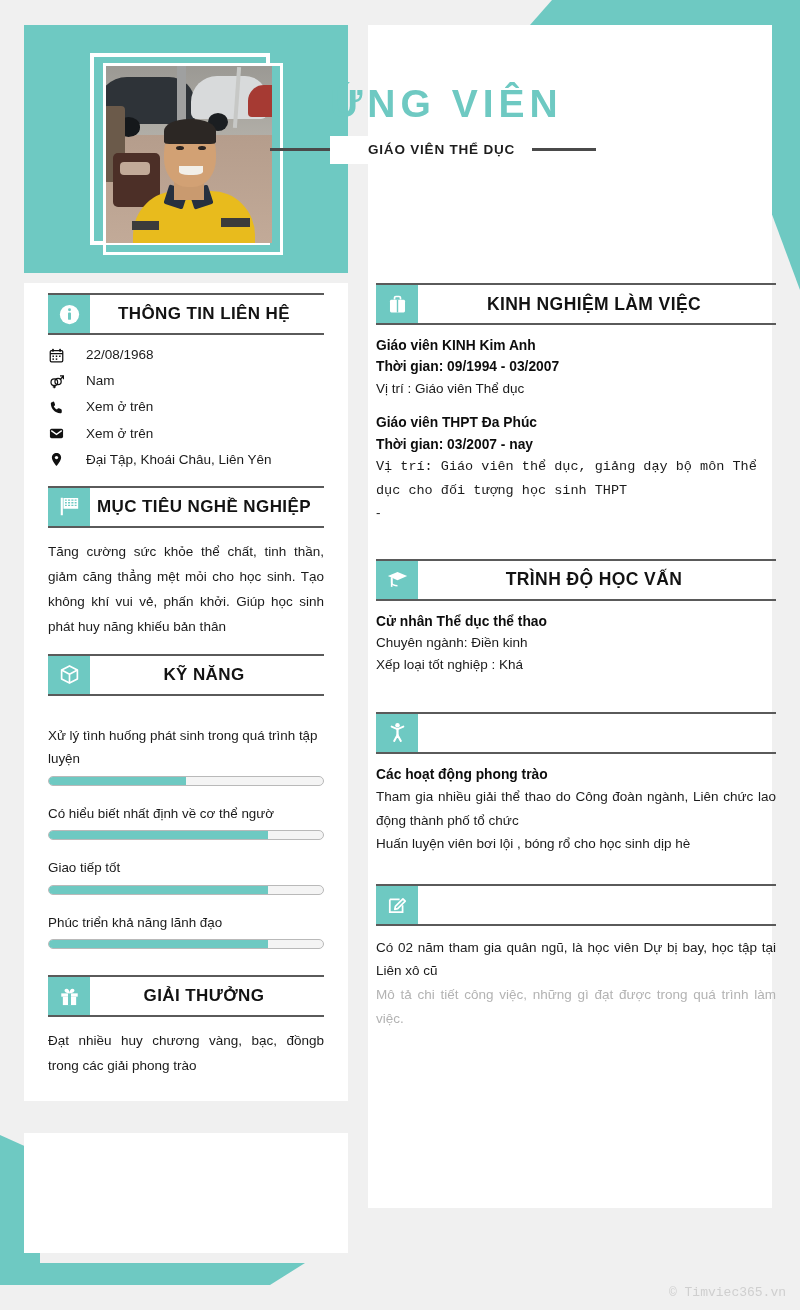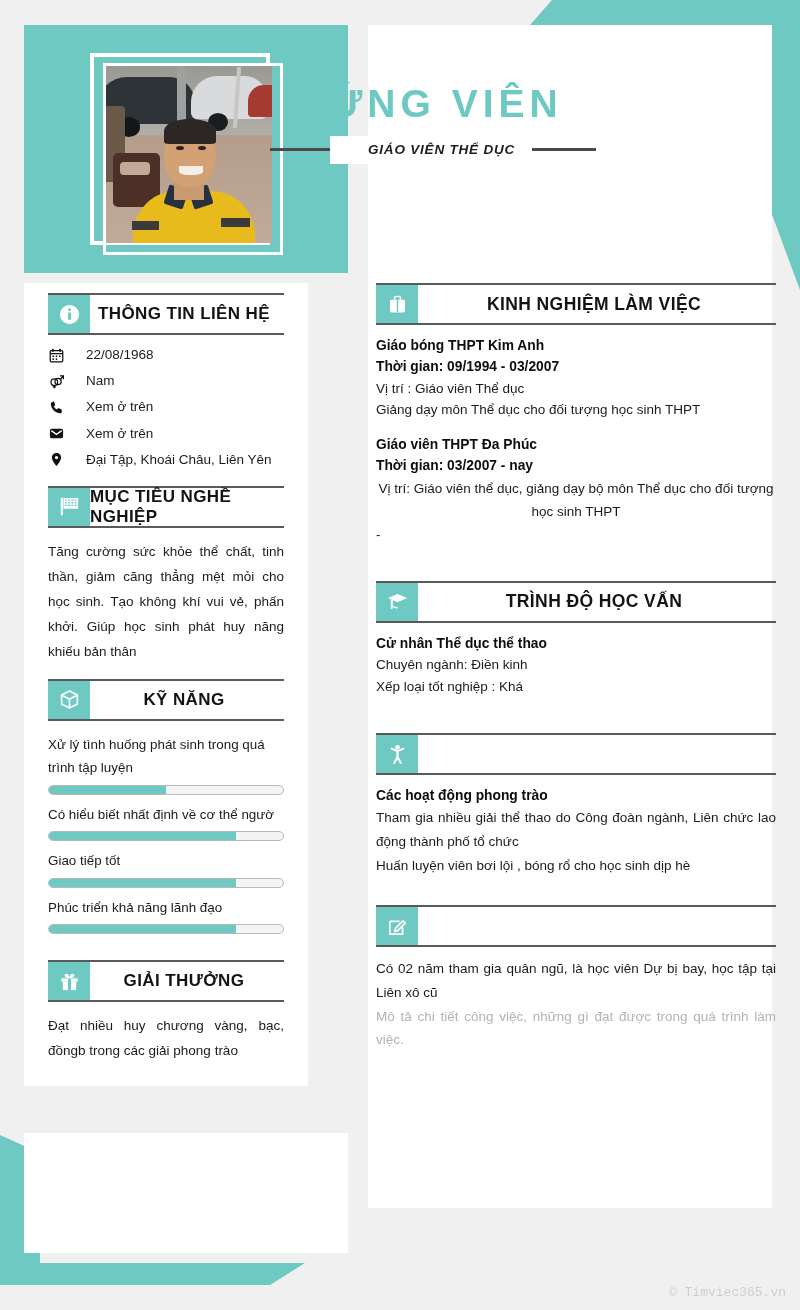--- a/index.html
+++ b/index.html
@@ -95,31 +95,31 @@
     position: absolute; left: 270px; top: 148px;
     width: 62px; height: 3px; background: #4a4a4a;
   }
   .hdr-sub-box {
     position: absolute; left: 330px; top: 136px;
     width: 130px; height: 28px; background: #ffffff;
   }
   .hdr-sub {
     position: absolute; left: 368px; top: 142px;
     font-size: 13.5px; font-weight: 600; letter-spacing: 0.8px;
-    color: #1d1d1d; white-space: nowrap; font-style: italic;
+    color: #1d1d1d; white-space: nowrap;
   }
   .hdr-line-right {
     position: absolute; left: 532px; top: 148px;
     width: 64px; height: 3px; background: #4a4a4a;
   }
 
   
   .col-left {
     position: absolute; left: 24px; top: 283px;
-    width: 284px; background: #ffffff;
+    width: 324px; background: #ffffff;
     padding: 0 0 12px 0;
   }
   .col-left-bottom {
     position: absolute; left: 24px; top: 1133px;
     width: 324px; height: 120px; background: #ffffff;
   }
   .col-right {
     position: absolute; left: 368px; top: 283px;
     width: 416px;
   }
@@ -156,27 +156,27 @@
   }
   .contact-row .ci { width: 17px; display:flex; justify-content:center; flex:0 0 17px; }
   .contact-row .ci svg { width: 15px; height: 15px; fill: #111; }
   .contact-row .ctext { line-height: 1.2; }
 
   .para {
     font-size: 13.5px; line-height: 1.85; color: #1b1b1b;
     text-align: justify;
   }
   .para.muted { color: #b3b3b3; }
-  .para.ragged { text-align: center; }
+  .para.ragged { text-align: left; font-family: Liberation Mono, monospace; }
   .bold-line { font-size: 13.8px; font-weight: 700; color: #0d0d0d; line-height: 1.55; }
   .norm-line { font-size: 13.5px; color: #1b1b1b; line-height: 1.6; }
   .blk { margin-bottom: 13px; }
 
   
-  .skill { margin-bottom: 8px; }
+  .skill { margin-bottom: 8px; margin-top: 16px; }
   .skill-label { font-size: 13.4px; color: #1b1b1b; line-height: 1.75; margin-bottom: 5px; }
   .bar {
     position: relative; height: 10px; border: 1px solid #b9b9b9;
     border-radius: 6px; background: #f4f4f4; overflow: hidden;
   }
   .bar-fill { position: absolute; left: 0; top: 0; bottom: 0; background: #6ec9c2; }
 
   
   .footer {
     position: absolute; right: 14px; bottom: 10px;
@@ -379,24 +379,23 @@
         <svg viewBox="0 0 24 24">
             <rect x="3.4" y="6.6" width="17.2" height="14.4" rx="1.6"></rect>
             <path d="M8.6 6.2V4.4c0-.8.7-1.5 1.5-1.5h3.8c.8 0 1.5.7 1.5 1.5v1.8" fill="none" stroke="#fff" stroke-width="1.9"></path>
             <rect x="11.2" y="6.6" width="1.6" height="14.4" fill="#6ec9c2"></rect>
           </svg>
       </div>
       <div class="sec-title">KINH NGHIỆM LÀM VIỆC</div>
     </div>
     <div class="sec-body">
       <div class="blk">
-        <div class="bold-line">Giáo bóng THPT Kim Anh</div>
+        <div class="bold-line">Giáo viên KINH Kim Anh</div>
         <div class="bold-line">Thời gian: 09/1994 - 03/2007</div>
         <div class="norm-line">Vị trí : Giáo viên Thể dục</div>
-        <div class="norm-line">Giảng dạy môn Thể dục cho đối tượng học sinh THPT</div>
       </div>
       <div class="blk">
         <div class="bold-line">Giáo viên THPT Đa Phúc</div>
         <div class="bold-line">Thời gian: 03/2007 - nay</div>
         <div class="para ragged" style="line-height:1.75">Vị trí: Giáo viên thể dục, giảng dạy bộ môn Thể dục cho đối tượng học sinh THPT</div>
         <div class="norm-line">-</div>
       </div>
     </div>
 
     <div style="height:18px"></div>

